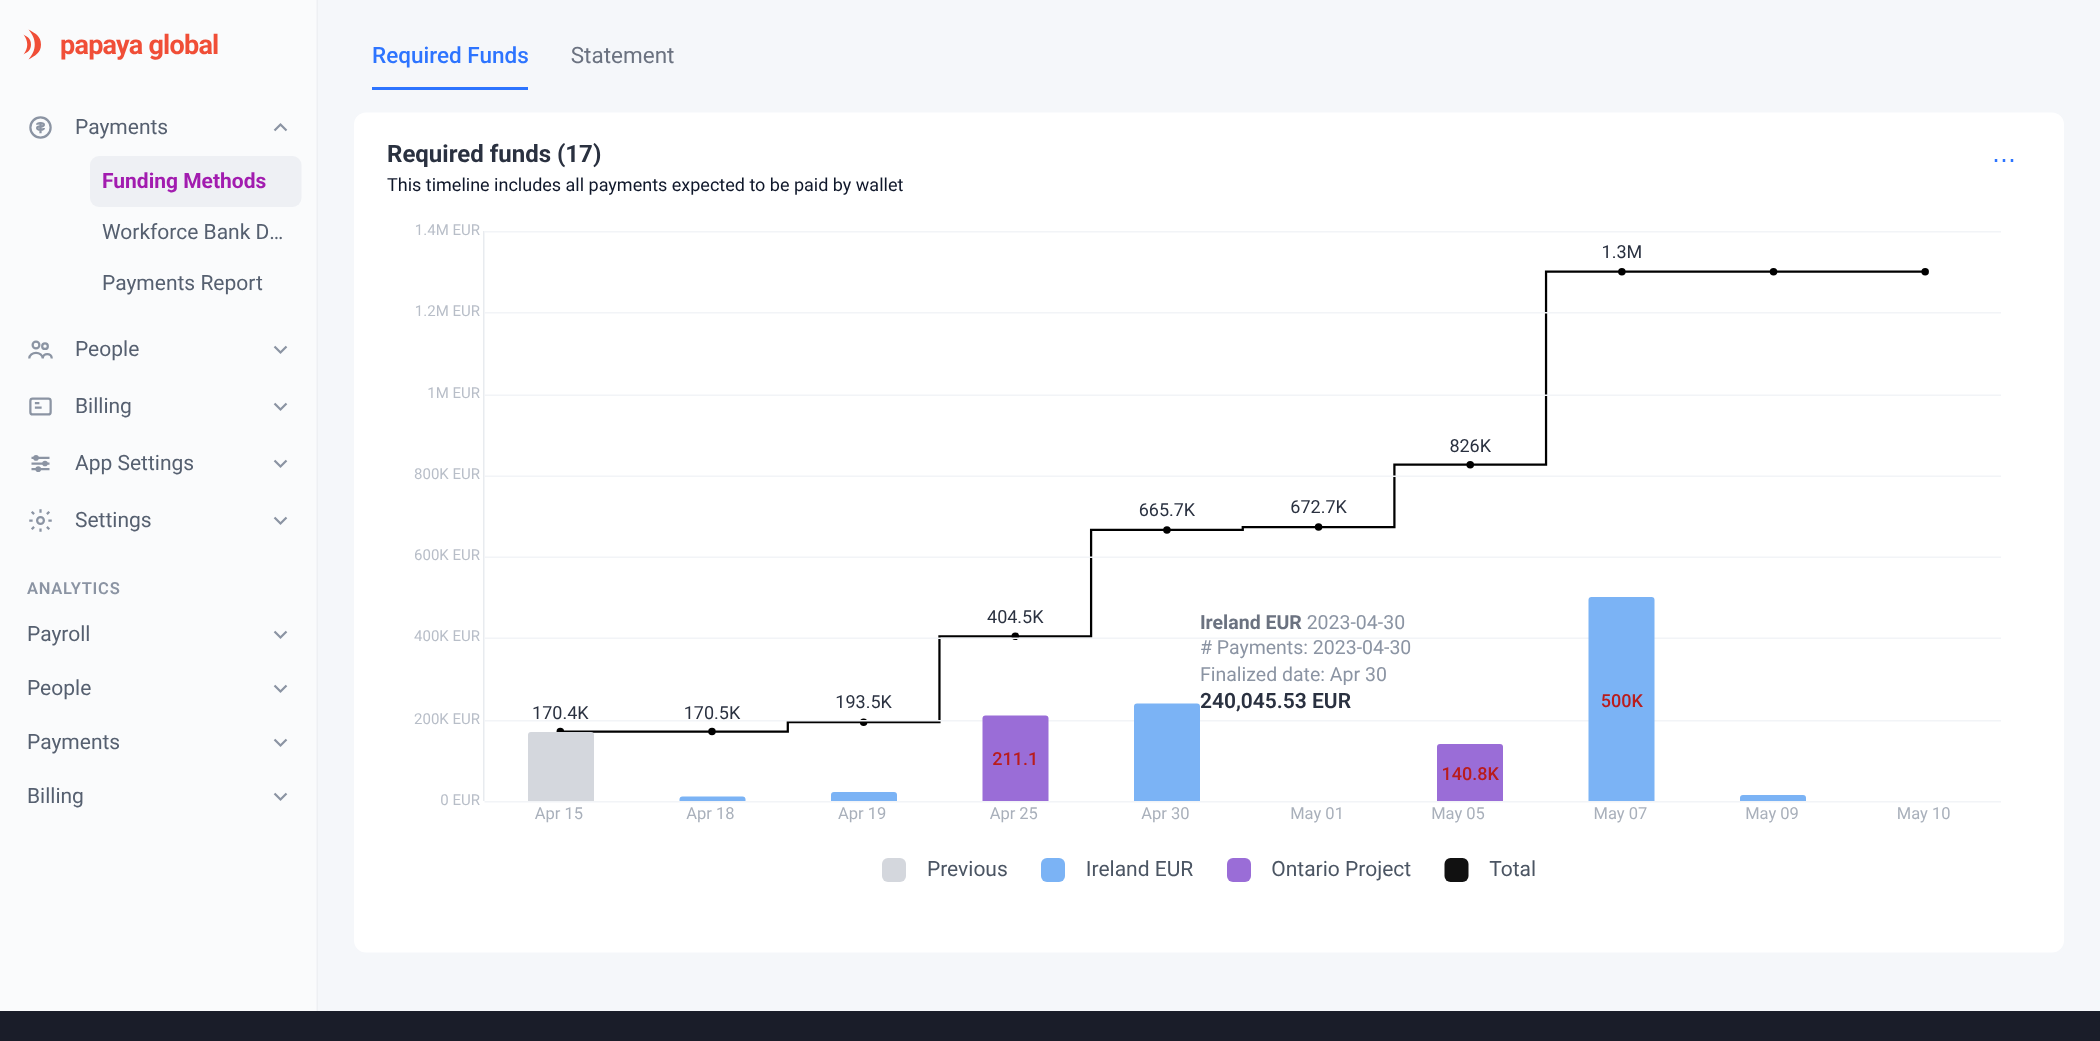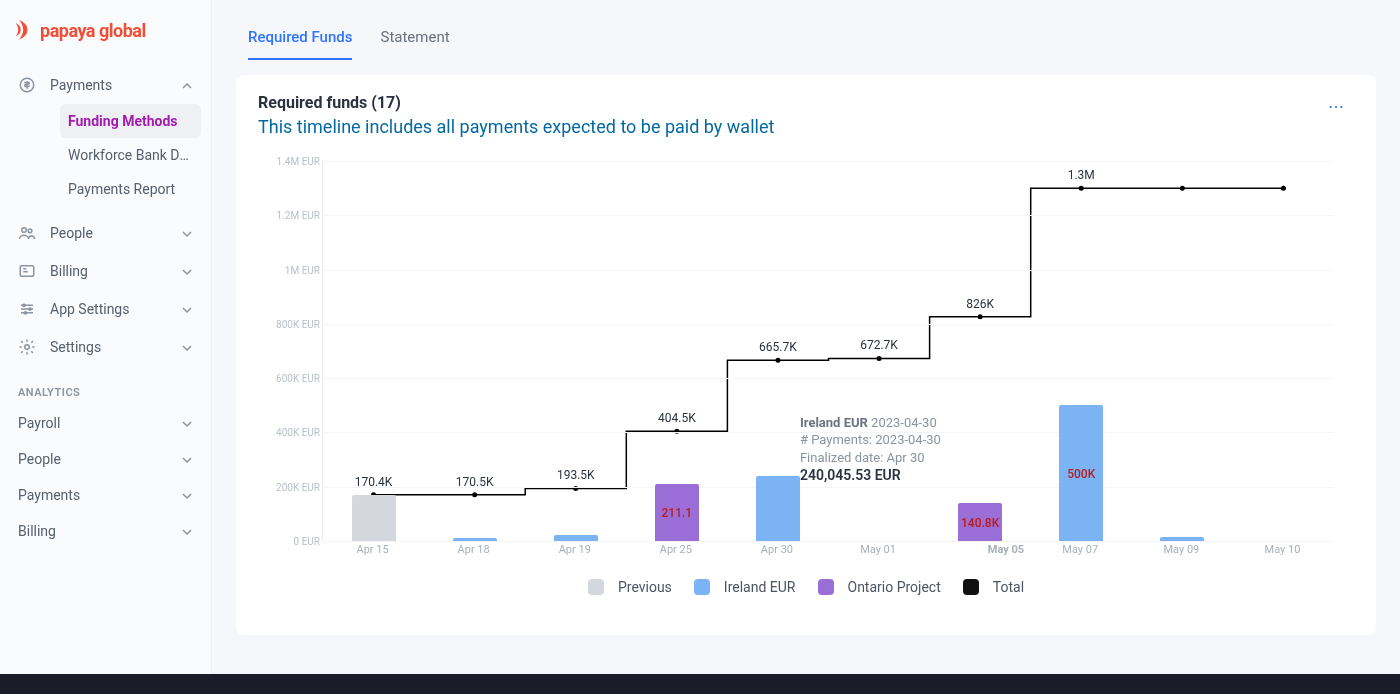--- a/index.html
+++ b/index.html
@@ -27,21 +27,21 @@
 
 
 .main { flex: 1; padding: 0 24px 0 24px; overflow: hidden; }
 .tabs { display: flex; gap: 28px; padding: 20px 12px 0; border-bottom: 1px solid transparent; }
 .tab { padding: 8px 0 12px; font-size: 15px; color: #6b7280; cursor: pointer; border-bottom: 2px solid transparent; }
 .tab.active { color: #2d74ff; border-bottom-color: #2d74ff; font-weight: 500; }
 
 .card { background: #fff; border-radius: 8px; margin-top: 14px; padding: 18px 22px 22px; min-height: 560px; }
 .card-head { display: flex; justify-content: space-between; align-items: flex-start; }
 .card-title { font-size: 16px; font-weight: 700; color: #2a3140; }
-.card-sub { font-size: 18px; color: #0369a1; margin-top: 4px; }
+.card-sub { font-size: 12px; color: #0f172a; margin-top: 4px; }
 .head-right { display: flex; align-items: center; gap: 16px; }
 .more-btn { color: #2d74ff; font-size: 16px; cursor: pointer; padding: 4px 8px; letter-spacing: 2px; }
 .outline-btn { border: 1px solid #2d74ff; color: #2d74ff; background: #fff; padding: 8px 14px; border-radius: 6px; font-size: 14px; cursor: pointer; }
 
 
 .chart-wrap { position: relative; margin-top: 24px; height: 400px; padding-left: 64px; padding-right: 20px; }
 .y-axis { position: absolute; left: 0; top: 0; width: 62px; height: 380px; }
 .y-tick { position: absolute; right: 0; font-size: 10px; color: #b8bec8; text-align: right; width: 100%; transform: translateY(-50%); }
 .plot { position: relative; height: 380px; border-left: 1px solid #e8ebef; }
 .grid-line { position: absolute; left: 0; right: 0; border-top: 1px solid #f2f4f7; }
@@ -273,21 +273,21 @@
             <div class="step-label" style="left: 657.15px; top: 155.8px;">826K</div>
             <div class="step-label" style="left: 758.25px; top: 27.1429px;">1.3M</div>
           </div>
         <div class="x-axis" id="x-axis">
             <div class="x-tick" style="left: 50.55px;">Apr 15</div>
             <div class="x-tick" style="left: 151.65px;">Apr 18</div>
             <div class="x-tick" style="left: 252.75px;">Apr 19</div>
             <div class="x-tick" style="left: 353.85px;">Apr 25</div>
             <div class="x-tick" style="left: 454.95px;">Apr 30</div>
             <div class="x-tick" style="left: 556.05px;">May 01</div>
-            <div class="x-tick" style="left: 684px; font-weight: bold;">May 05</div>
+            <div class="x-tick" style="left: 650px;">May 05</div>
             <div class="x-tick" style="left: 758.25px;">May 07</div>
             <div class="x-tick" style="left: 859.35px;">May 09</div>
             <div class="x-tick" style="left: 960.45px;">May 10</div>
           </div>
       </div>
 
       <div class="legend" id="legend">
           <div class="legend-item">
             <span class="swatch" style="background: rgb(212, 215, 221);"></span>
             <span>Previous</span>

